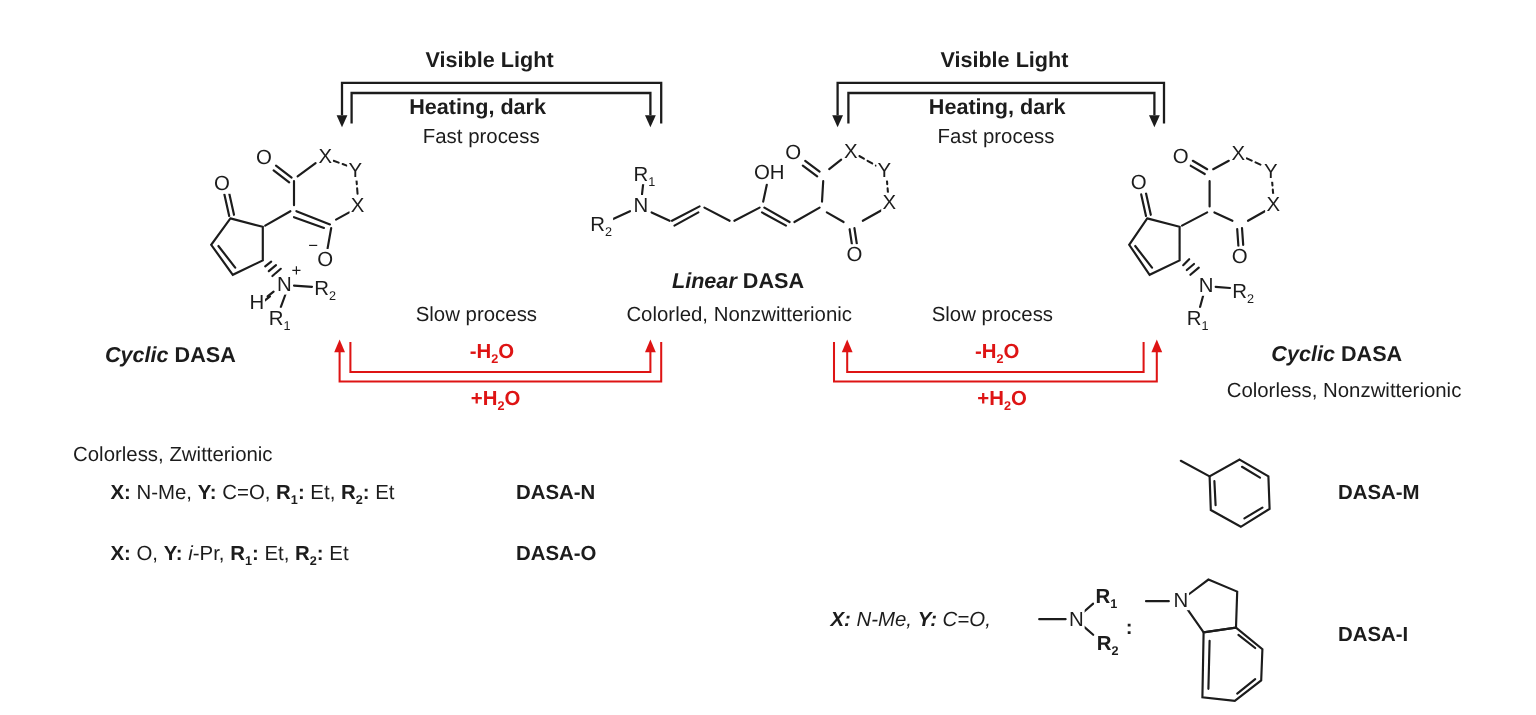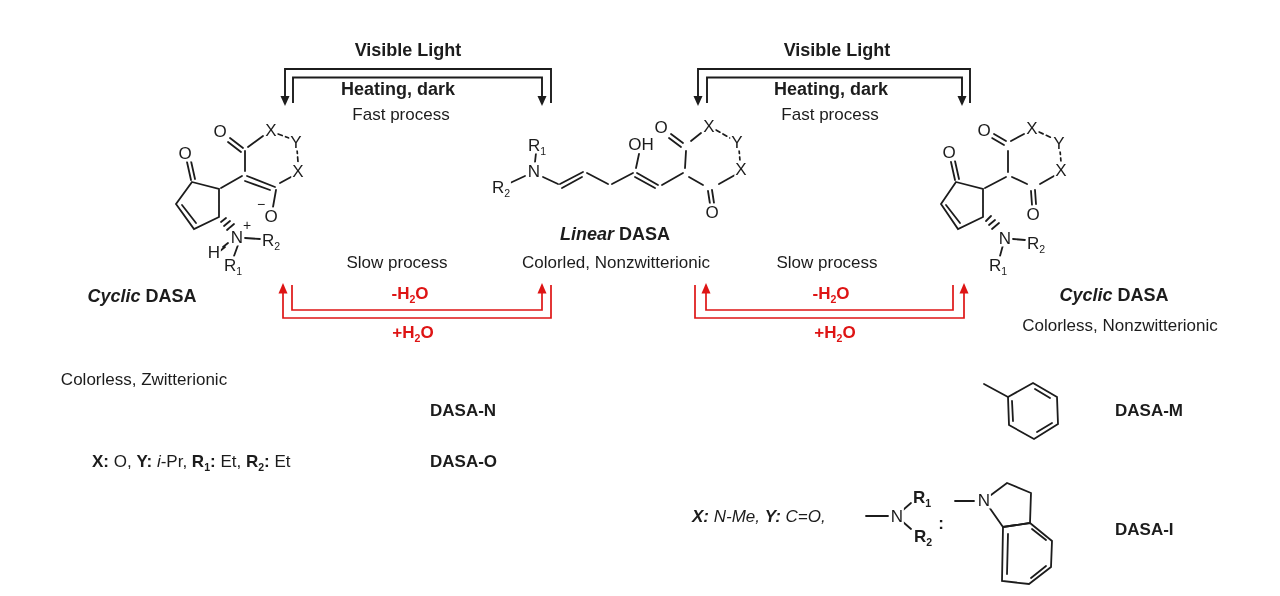--- a/index.html
+++ b/index.html
@@ -163,20 +163,21 @@
       <div class="lbl atom" style="left: 712px; top: 212px; font-size: 17px;"><span>O</span></div>
       <div class="lbl atom" style="left: 949px; top: 152px; font-size: 17px;"><span>O</span></div>
       <div class="lbl atom" style="left: 984px; top: 130px; font-size: 17px;"><span>O</span></div>
       <div class="lbl atom" style="left: 1032px; top: 128px; font-size: 17px;"><span>X</span></div>
       <div class="lbl atom" style="left: 1059px; top: 143px; font-size: 17px;"><span>Y</span></div>
       <div class="lbl atom" style="left: 1061px; top: 170px; font-size: 17px;"><span>X</span></div>
       <div class="lbl atom" style="left: 1033px; top: 214px; font-size: 17px;"><span>O</span></div>
       <div class="lbl atom" style="left: 1005px; top: 238px; font-size: 17px;"><span>N</span></div>
       <div class="lbl atom" style="left: 1036px; top: 243px; font-size: 17px;"><span>R</span><sub>2</sub></div>
       <div class="lbl atom" style="left: 998px; top: 265px; font-size: 17px;"><span>R</span><sub>1</sub></div>
+      <div class="lbl left" style="left: 92px; top: 410px; font-size: 17px;"><span class="b">X:</span><span> N-Me, </span><span class="b">Y:</span><span> C=O, </span><span class="b">R</span><sub class="b">1</sub><span class="b">:</span><span> Et, </span><span class="b">R</span><sub class="b">2</sub><span class="b">:</span><span> Et</span></div>
       <div class="lbl left" style="left: 430px; top: 410px; font-size: 17px; text-align: center;"><span class="b">DASA-N</span></div>
       <div class="lbl left" style="left: 92px; top: 461px; font-size: 17px;"><span class="b">X:</span><span> O, </span><span class="b">Y:</span><span> </span><span class="i">i</span><span>-Pr, </span><span class="b">R</span><sub class="b">1</sub><span class="b">:</span><span> Et, </span><span class="b">R</span><sub class="b">2</sub><span class="b">:</span><span> Et</span></div>
       <div class="lbl left" style="left: 430px; top: 461px; font-size: 17px;"><span class="b">DASA-O</span></div>
       <div class="lbl left" style="left: 1115px; top: 410px; font-size: 17px;"><span class="b">DASA-M</span></div>
       <div class="lbl left" style="left: 692px; top: 516px; font-size: 17px; font-style: italic;"><span class="b">X:</span><span> N-Me, </span><span class="b">Y:</span><span> C=O,</span></div>
       <div class="lbl atom" style="left: 897px; top: 516px; font-size: 17px;"><span>N</span></div>
       <div class="lbl atom" style="left: 922px; top: 497px; font-size: 17px;"><span class="b">R</span><sub class="b">1</sub></div>
       <div class="lbl atom" style="left: 923px; top: 536px; font-size: 17px;"><span class="b">R</span><sub class="b">2</sub></div>
       <div class="lbl" style="left: 941px; top: 523px; font-size: 17px;"><span class="b">:</span></div>
       <div class="lbl atom" style="left: 984px; top: 500px; font-size: 17px;"><span>N</span></div>

